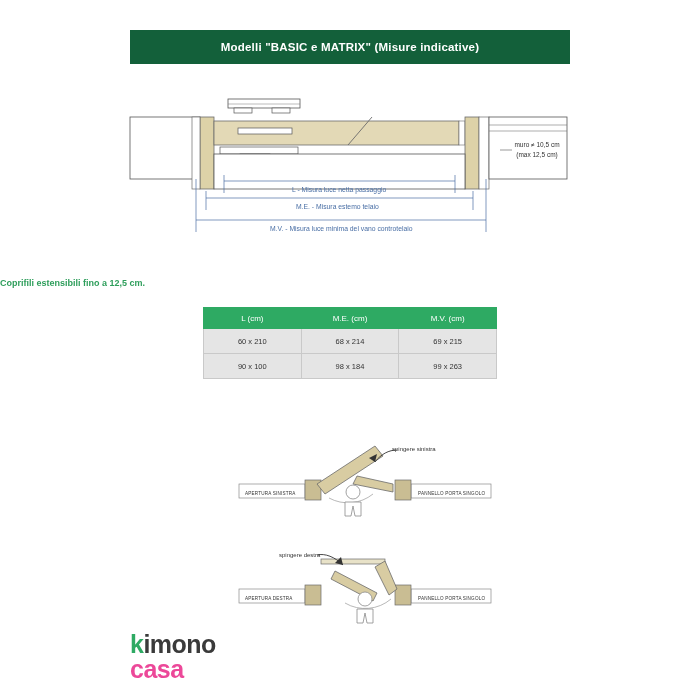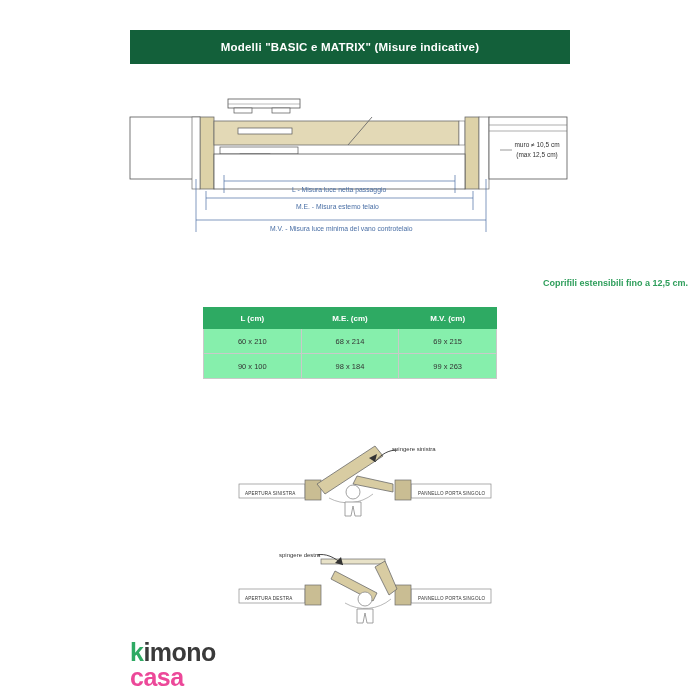--- a/index.html
+++ b/index.html
@@ -66,21 +66,21 @@
   .dim-l   { left: 292px; top: 186px; }
   .dim-me  { left: 296px; top: 203px; }
   .dim-mv  { left: 270px; top: 225px; }
 
   
   .coprifili {
     position: absolute;
     left: 0;
     top: 278px;
     width: 688px;
-    text-align: right;
+    text-align: left;
     font-size: 9px;
     font-weight: bold;
     color: #2e9e5b;
   }
 
   
   .table-wrap {
     position: absolute;
     left: 203px;
     top: 307px;
@@ -88,32 +88,32 @@
   }
   table.measure-table {
     border-collapse: collapse;
     width: 294px;
     table-layout: fixed;
   }
   table.measure-table th {
     background: #2eaa63;
     color: #ffffff;
     font-size: 8px;
-    font-weight: bold;
+    font-weight: normal;
     height: 18px;
     border: 1px solid #2eaa63;
     text-align: center;
   }
   table.measure-table td {
     border: 1px solid #c9c9c9;
     height: 22px;
     font-size: 7.5px;
     text-align: center;
     color: #333333;
-    background: #86efac;
+    background: #e5e5e5;
   }
 
   
   .open-diagram {
     position: absolute;
     left: 225px;
     width: 280px;
     height: 90px;
   }
   .open-1 { top: 440px; }
@@ -146,21 +146,20 @@
   .logo {
     position: absolute;
     left: 130px;
     top: 632px;
     line-height: 0.98;
   }
   .logo-line1 {
     font-size: 25px;
     font-weight: bold;
     letter-spacing: -0.5px;
-    margin-top: 8px;
   }
   .logo-k { color: #2eaa63; }
   .logo-rest { color: #3a3a3a; }
   .logo-line2 {
     font-size: 25px;
     font-weight: bold;
     color: #ec4899;
     letter-spacing: -0.5px;
   }
 </style>

